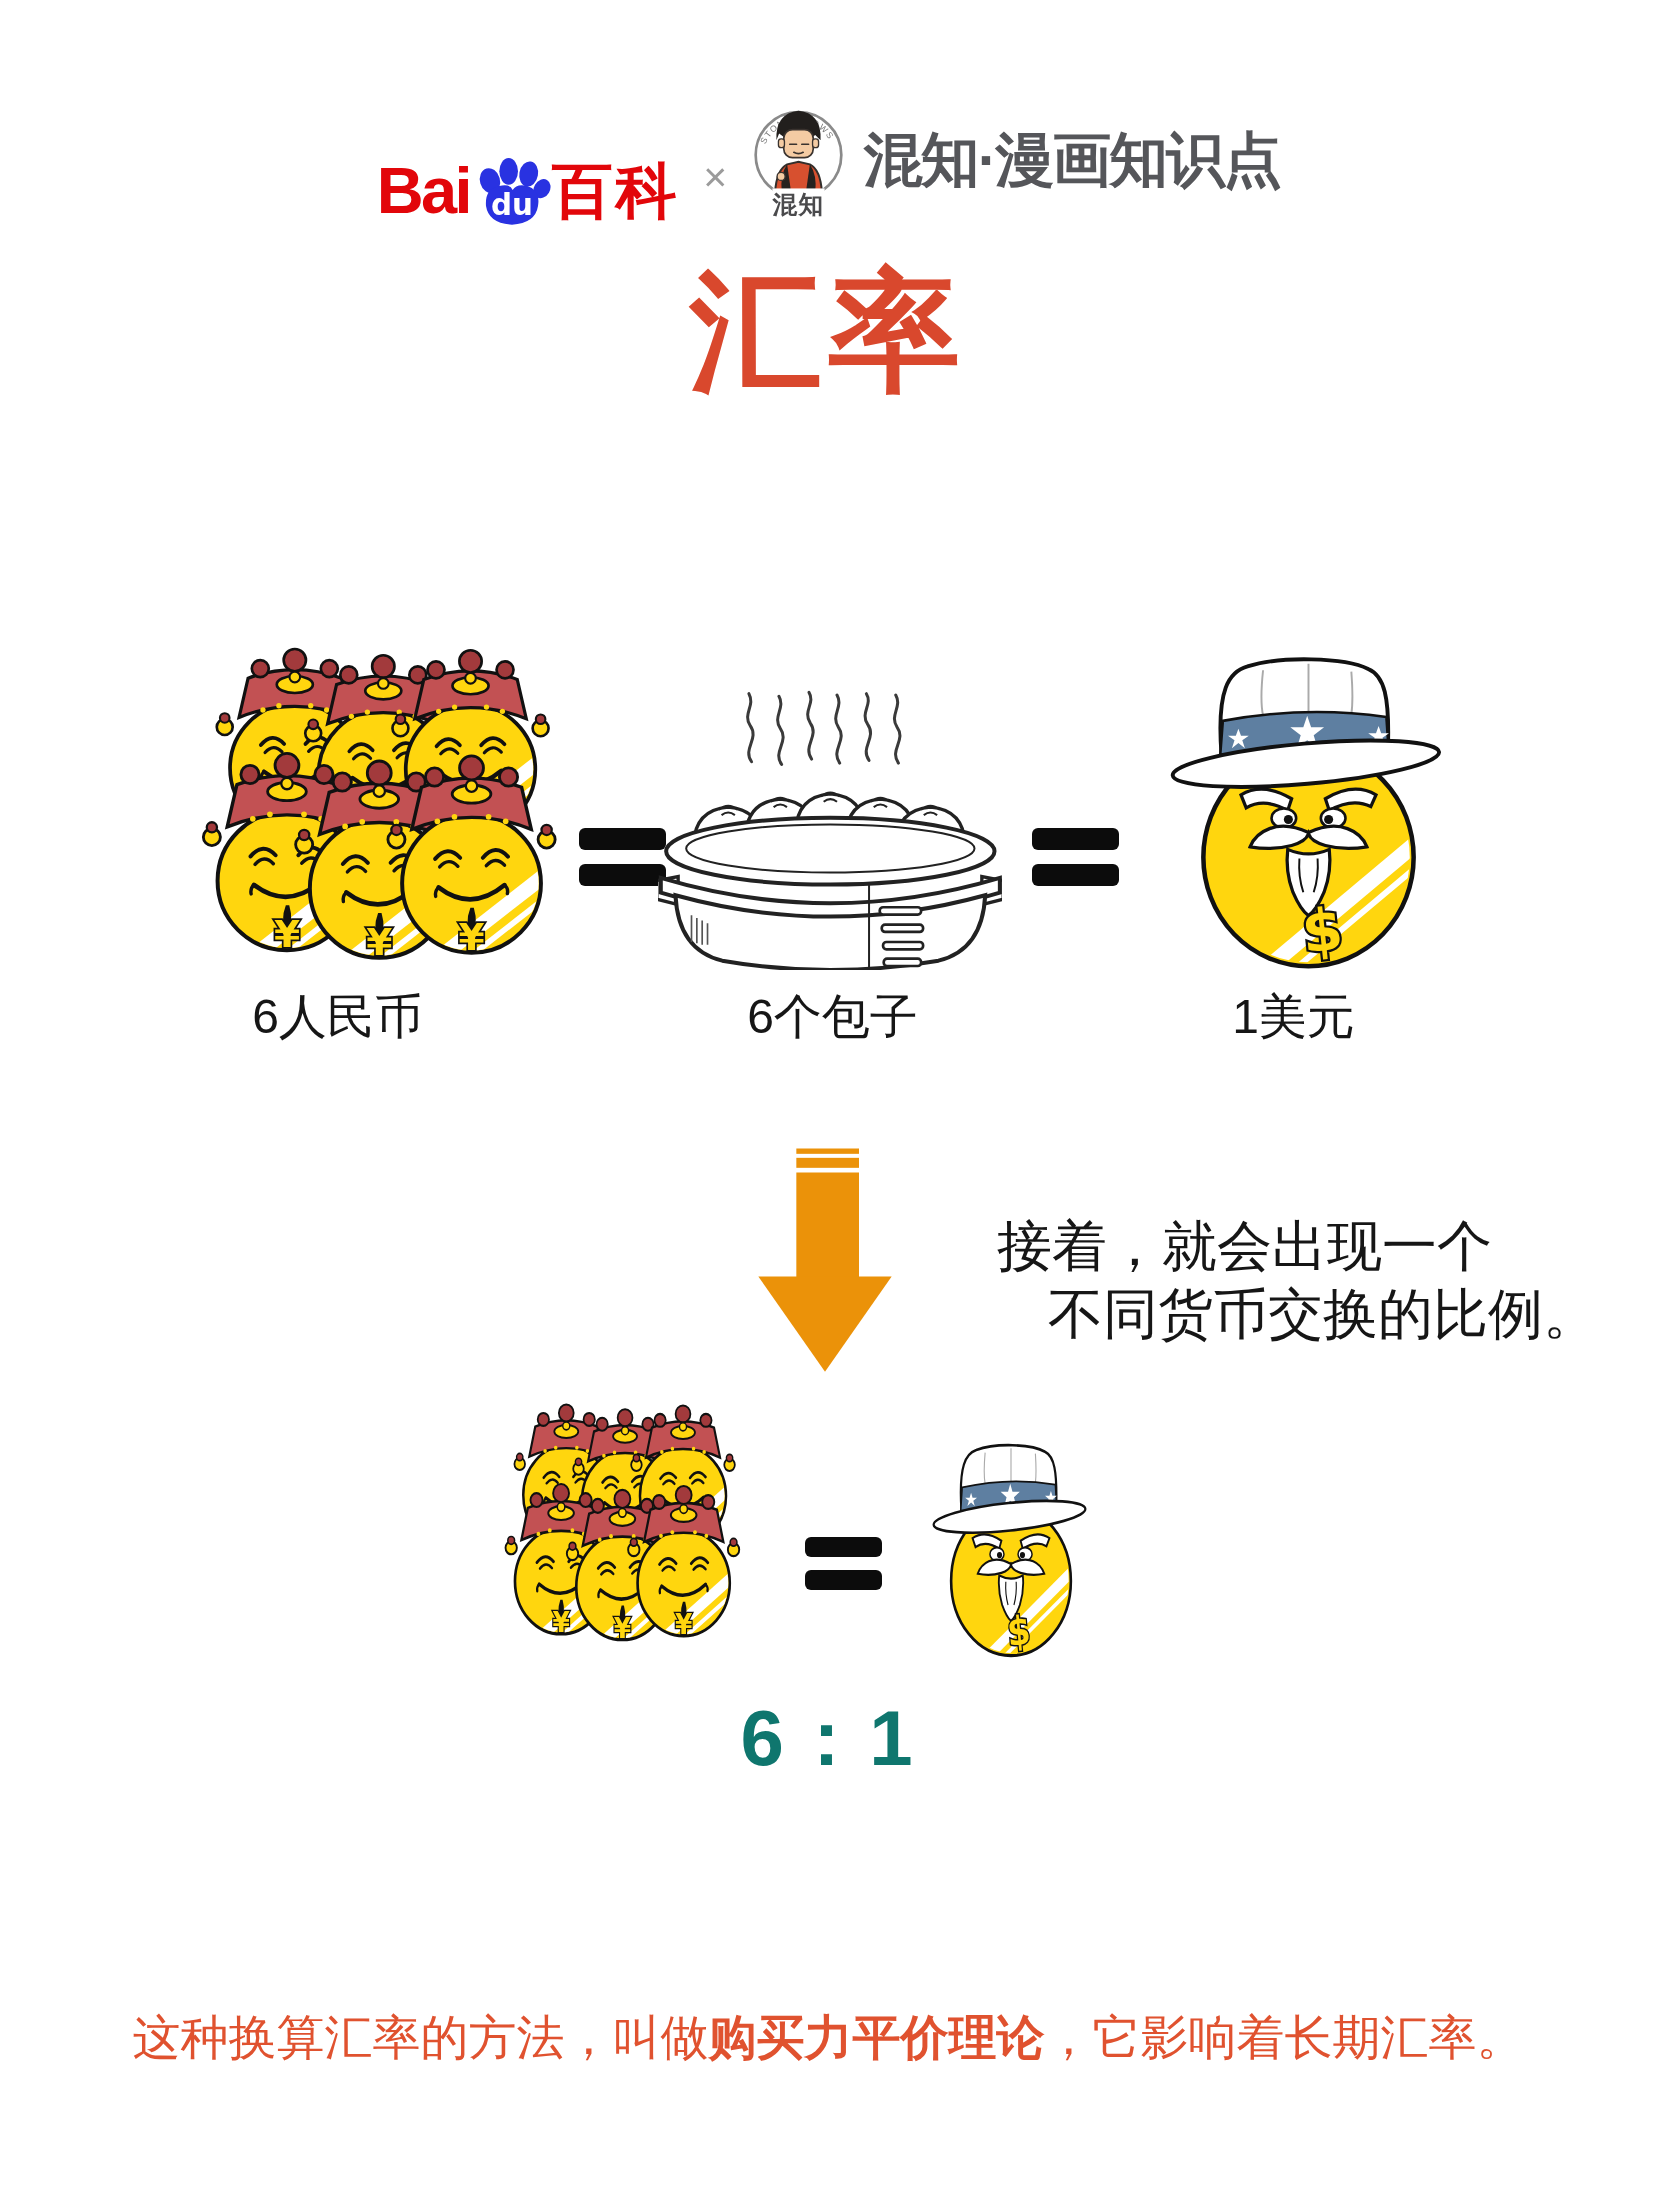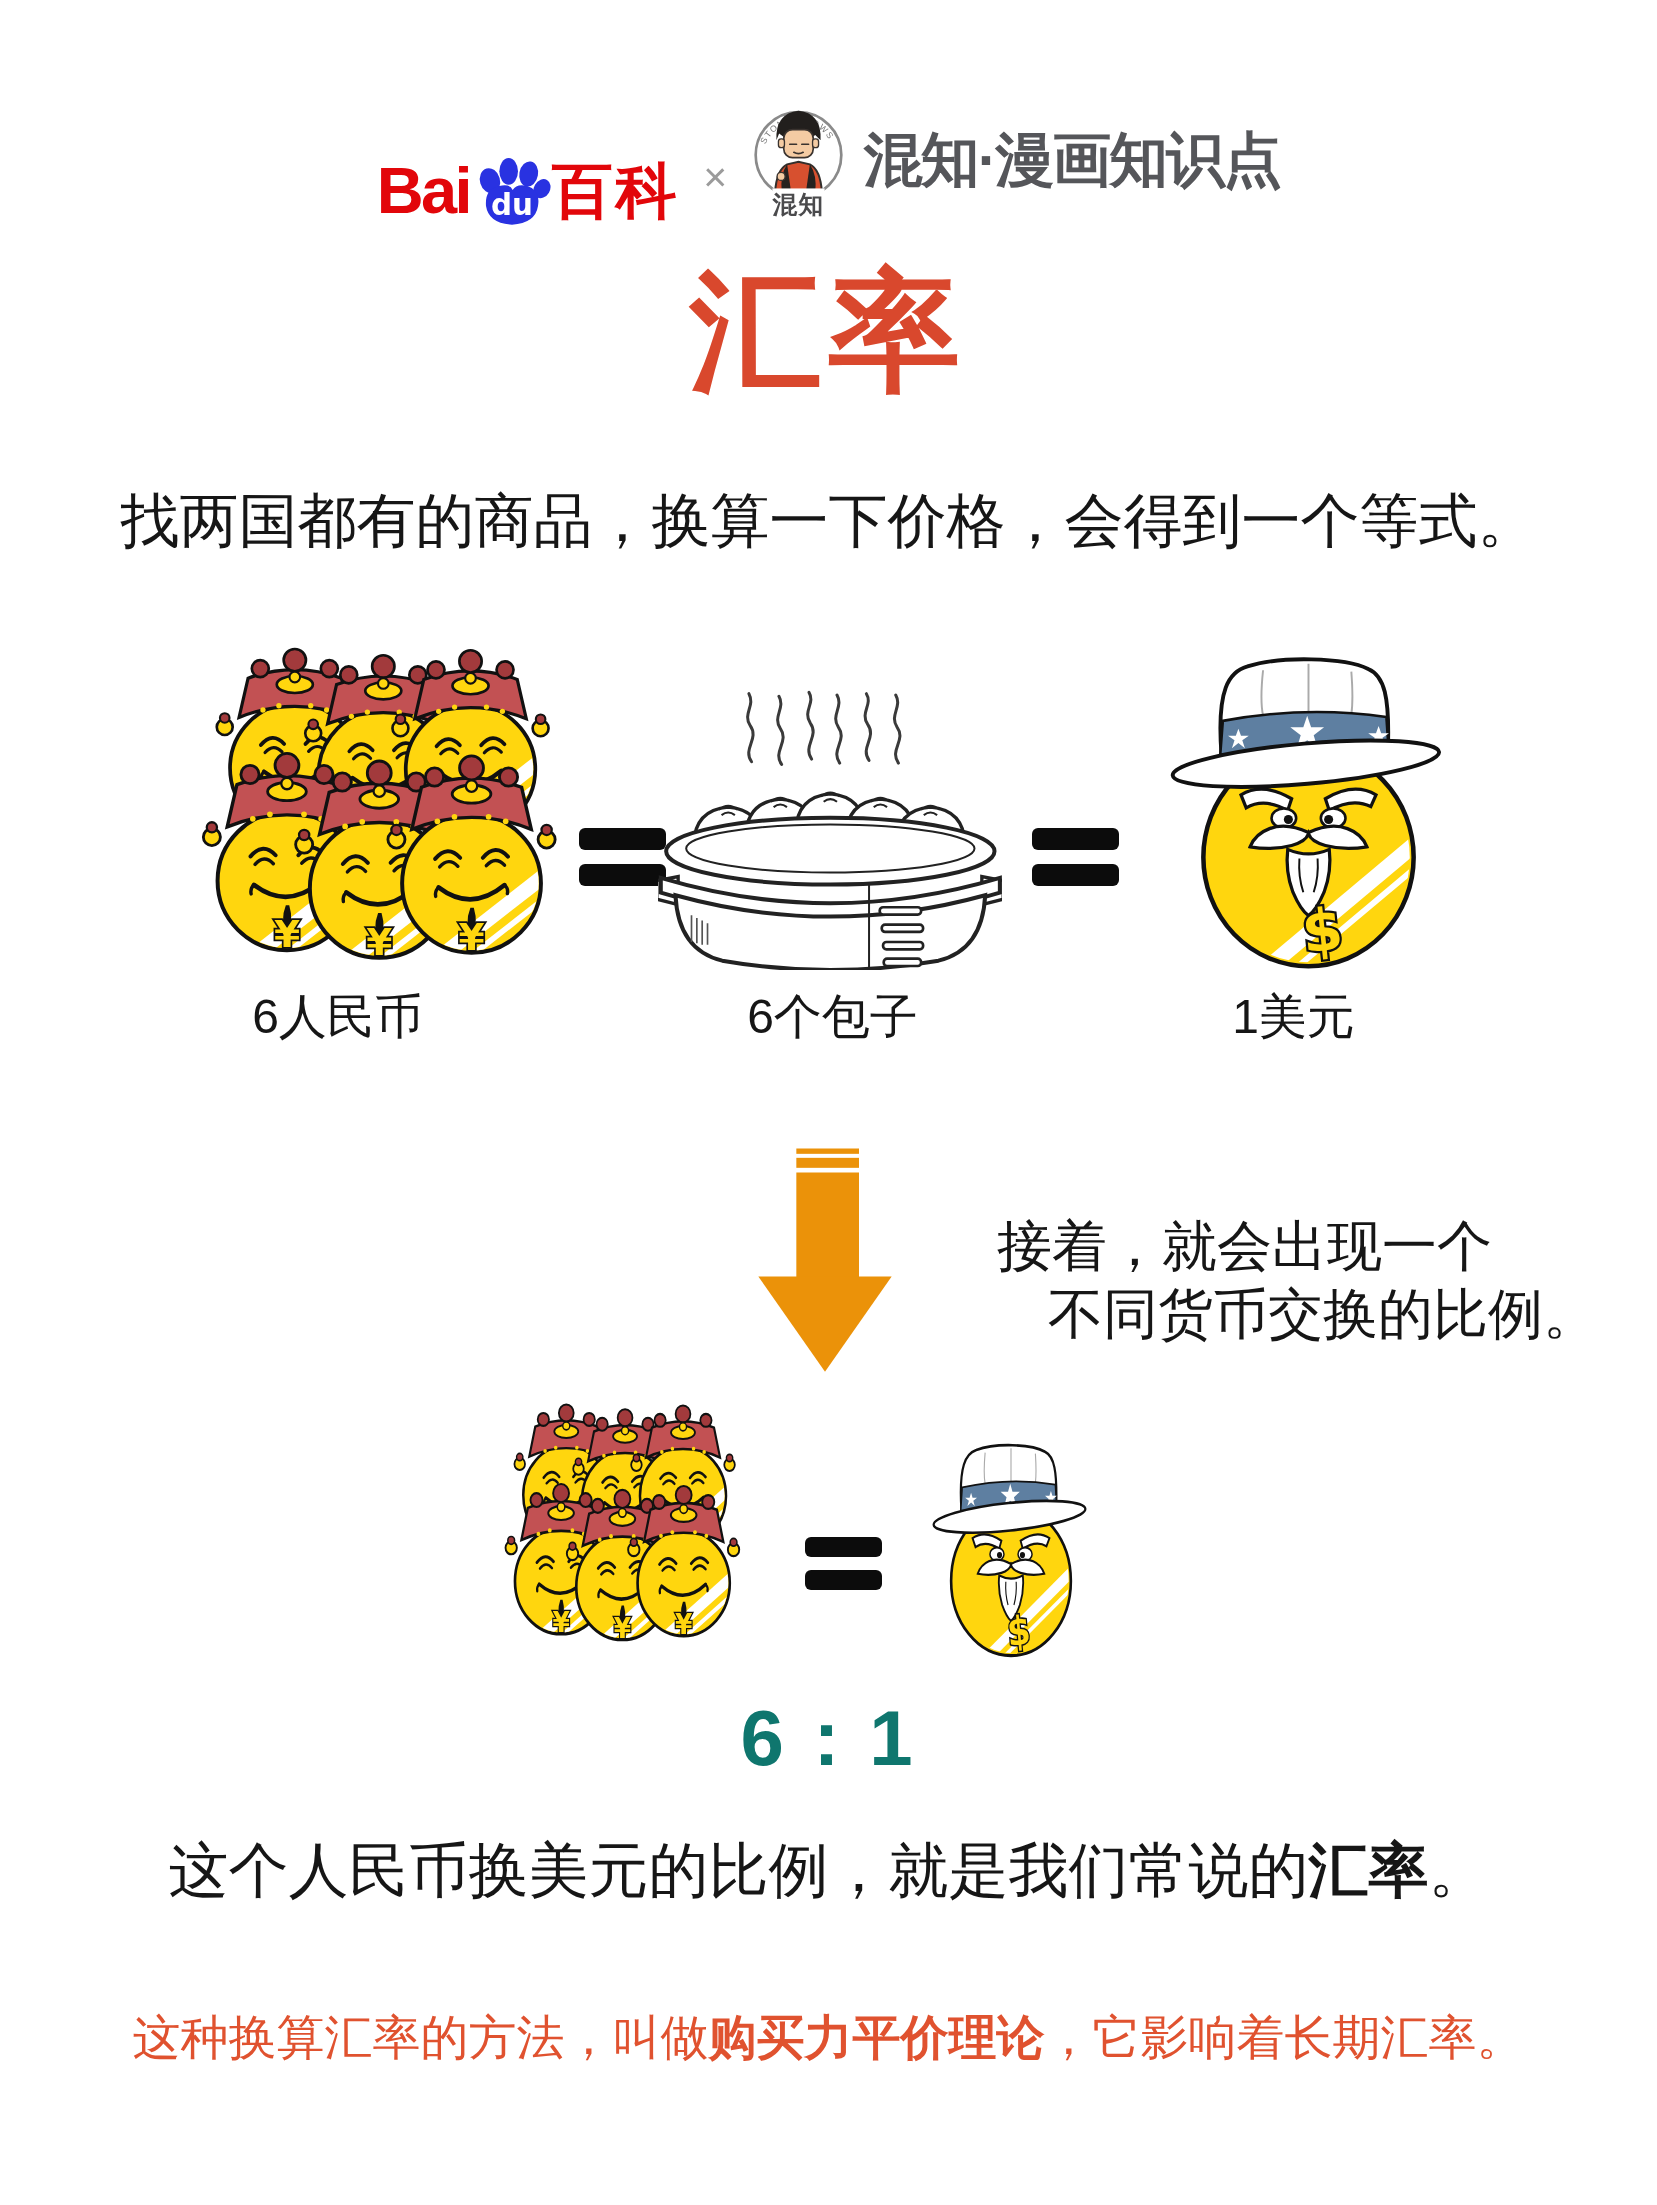--- a/index.html
+++ b/index.html
@@ -166,21 +166,20 @@
         <circle cx="45" cy="132" r="6" fill="#F4CBA3" stroke="#3a332f" stroke-width="2"></circle>
       </g>
       <rect x="32" y="150" width="78" height="44" fill="#fff"></rect>
       <text x="71" y="186" text-anchor="middle" font-size="37" font-weight="900" fill="#4a4a4c" letter-spacing="2">混知</text>
     </svg>
 
     <div class="wordmark">混知·漫画知识点</div>
   </header>
 
   <h1 class="title">汇率</h1>
-  <p class="intro">找两国都有的商品，换算一下价格，会得到一个等式。</p>
 
   <svg class="abs bags1" width="414" height="364" viewBox="-15 -10 655 575">
     <use href="#cny-coin" transform="translate(18,-6) scale(0.84)"></use>
     <use href="#cny-coin" transform="translate(158,4) scale(0.84)"></use>
     <use href="#cny-coin" transform="translate(296,-4) scale(0.84)"></use>
     <use href="#cny-coin" transform="translate(-4,158) scale(0.9)"></use>
     <use href="#cny-coin" transform="translate(142,170) scale(0.9)"></use>
     <use href="#cny-coin" transform="translate(288,162) scale(0.9)"></use>
   </svg>
 
@@ -275,18 +274,17 @@
     <span class="bar"></span>
     <span class="bar"></span>
   </div>
 
   <svg class="abs usd2" width="170" height="227" viewBox="0 0 460 510" preserveAspectRatio="none">
     <use href="#usd-coin"></use>
   </svg>
 
   <div class="ratio">6 : 1</div>
 
-  <p class="conclusion"><span>这个人民币换美元的比例，就是我们常说的</span><b>汇率</b><span>。</span></p>
 
   <p class="footnote"><span>这种换算汇率的方法，叫做</span><b>购买力平价理论</b><span>，它影响着长期汇率。</span></p>
 
 </div>
 
 
 </body></html>

